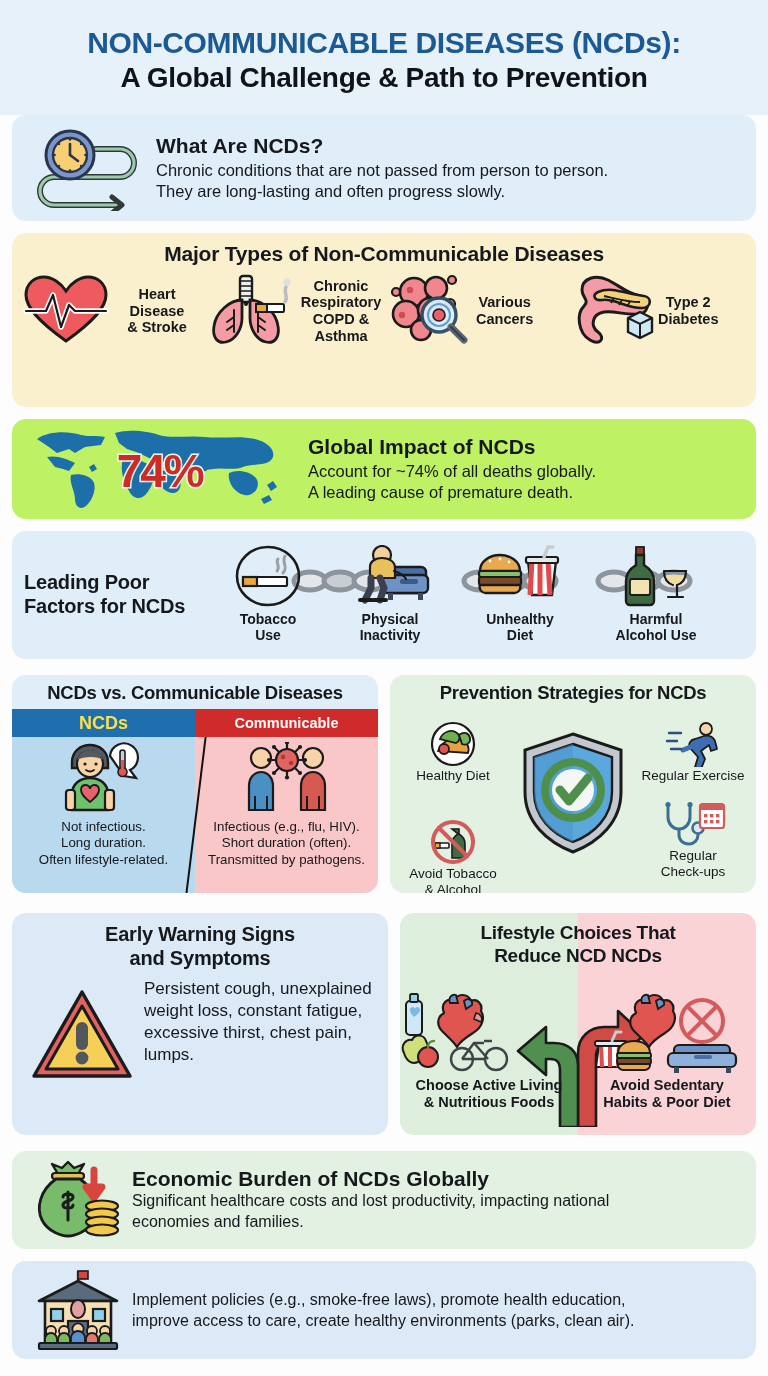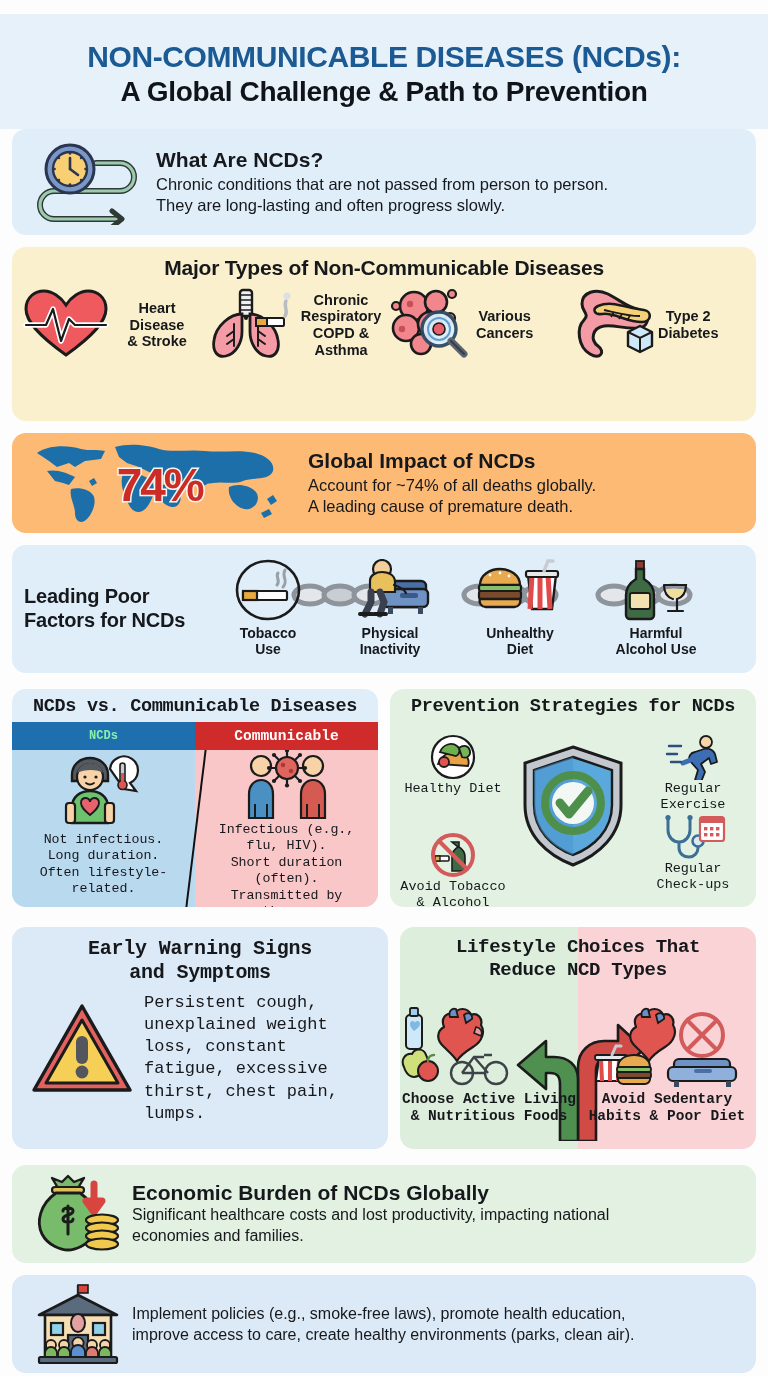--- a/index.html
+++ b/index.html
@@ -2,21 +2,21 @@
 <html><head>
 <meta charset="utf-8">
 <style>
   * { box-sizing: border-box; margin:0; padding:0; }
   html,body { background:#fdfdfd; }
   body {
     width:768px; height:1376px; overflow:hidden;
     font-family:"Liberation Sans", sans-serif;
     color:#16181c;
   }
-  .page { width:768px; height:1107px; position:relative; background:#fdfdfd;margin-top:14px; }
+  .page { width:768px; height:1107px; position:relative; background:#fdfdfd; }
 
   
   .header {
     height:115px; background:#e7f1fa;
     display:flex; flex-direction:column; align-items:center; justify-content:center;
     padding-top:6px;
   }
   .title-1 {
     font-size:30px; font-weight:bold; color:#1b5a93; letter-spacing:-0.4px;
     line-height:1.05; white-space:nowrap;
@@ -27,21 +27,21 @@
   }
 
   
   .card { border-radius:14px; position:relative; overflow:hidden; }
   .stack { padding:0 12px; }
   .row-gap { height:12px; }
 
   .c-blue   { background:#dfeef9; }
   .c-blue2  { background:#dceaf7; }
   .c-yellow { background:#faf0cd; }
-  .c-green  { background:#fdba74; }
+  .c-green  { background:#bef264; }
   .c-green2 { background:#e2f1e1; }
 
   
   .s1 { height:106px; display:flex; align-items:center; padding:0 14px; }
   .s1 .ic { width:124px; flex:0 0 124px; display:flex; align-items:center; justify-content:center; }
   .s1 .tx { flex:1; padding-left:6px; }
   .h-lg { font-size:21px; font-weight:bold; line-height:1.12; }
   .p-md { font-size:16.5px; line-height:1.28; margin-top:2px; }
 
   
@@ -65,28 +65,28 @@
 
   
   .s4 { height:128px; display:flex; align-items:center; padding:0 12px; }
   .s4 .ttl { width:190px; flex:0 0 190px; font-size:20px; font-weight:bold; line-height:1.18; letter-spacing:-0.2px; }
   .s4 .chain { flex:1; position:relative; height:112px; }
   .s4 .rf { position:absolute; top:6px; width:120px; display:flex; flex-direction:column; align-items:center; }
   .s4 .rf .art { height:62px; display:flex; align-items:flex-end; justify-content:center; }
   .s4 .rf .lbl { font-size:14px; font-weight:bold; text-align:center; line-height:1.14; margin-top:5px; }
 
   
-  .duo { display:flex; gap:12px; padding:4px 12px;font-family:Liberation Mono, monospace; }
+  .duo { display:flex; gap:12px; padding:4px 12px; }
   .duo > .card { flex:1; }
 
   
   .s5 { height:218px; padding:0; }
   .s5 h3 { text-align:center; font-size:18.5px; font-weight:bold; padding:7px 4px 5px; letter-spacing:-0.3px; }
   .s5 .bars { display:flex; height:28px; position:relative; }
-  .s5 .bar-l { flex:1; background:#1f6fae; color:#86efac; font-size:12px; font-weight:bold; display:flex; align-items:center; justify-content:center; }
+  .s5 .bar-l { flex:1; background:#1f6fae; color:#fde047; font-size:18px; font-weight:bold; display:flex; align-items:center; justify-content:center; }
   .s5 .bar-r { flex:1; background:#cf2b2b; color:#fff; font-size:14.5px; font-weight:bold; display:flex; align-items:center; justify-content:center; }
   .s5 .panes { display:flex; height:157px; position:relative; }
   .s5 .pane-l { flex:1; background:#b9d9ef; display:flex; flex-direction:column; align-items:center; }
   .s5 .pane-r { flex:1; background:#f9c7c7; display:flex; flex-direction:column; align-items:center; }
   .s5 .pane-art { height:82px; display:flex; align-items:center; justify-content:center; }
   .s5 .pane-tx { font-size:13.3px; line-height:1.24; text-align:center; padding:0 4px; }
   .s5 .divider { position:absolute; left:50%; top:0; bottom:0; width:2px; background:#111; transform:skewX(-7deg); }
 
   
   .s6 { height:218px; position:relative; }
@@ -577,21 +577,21 @@
         <div class="tx">Persistent cough, unexplained weight loss, constant fatigue, excessive thirst, chest pain, lumps.</div>
       </div>
     </div>
 
     <div class="card s8">
       <div class="half-l"></div>
       <div class="half-r"></div>
       <div class="inner">
         <h3>
           <span>Lifestyle Choices That</span><br>
-          <span>Reduce NCD Types</span>
+          <span>Reduce NCD NCDs</span>
         </h3>
 
         <div class="arrows">
           <svg width="176" height="126" viewBox="0 0 176 126">
             <path d="M88 126 V52 c0 -16 12 -26 26 -26 h14 v-16 l26 24 -26 24 v-16 h-10 c-8 0 -12 6 -12 14 v70Z" fill="#d04a46" stroke="#1b1b1b" stroke-width="2.6" stroke-linejoin="round"></path>
             <path d="M88 126 V64 c0 -14 -10 -22 -24 -22 h-8 v-16 l-28 24 28 24 v-16 h4 c8 0 10 4 10 12 v56Z" fill="#4f9050" stroke="#1b1b1b" stroke-width="2.6" stroke-linejoin="round"></path>
           </svg>
         </div>
 
         <div class="side L">

